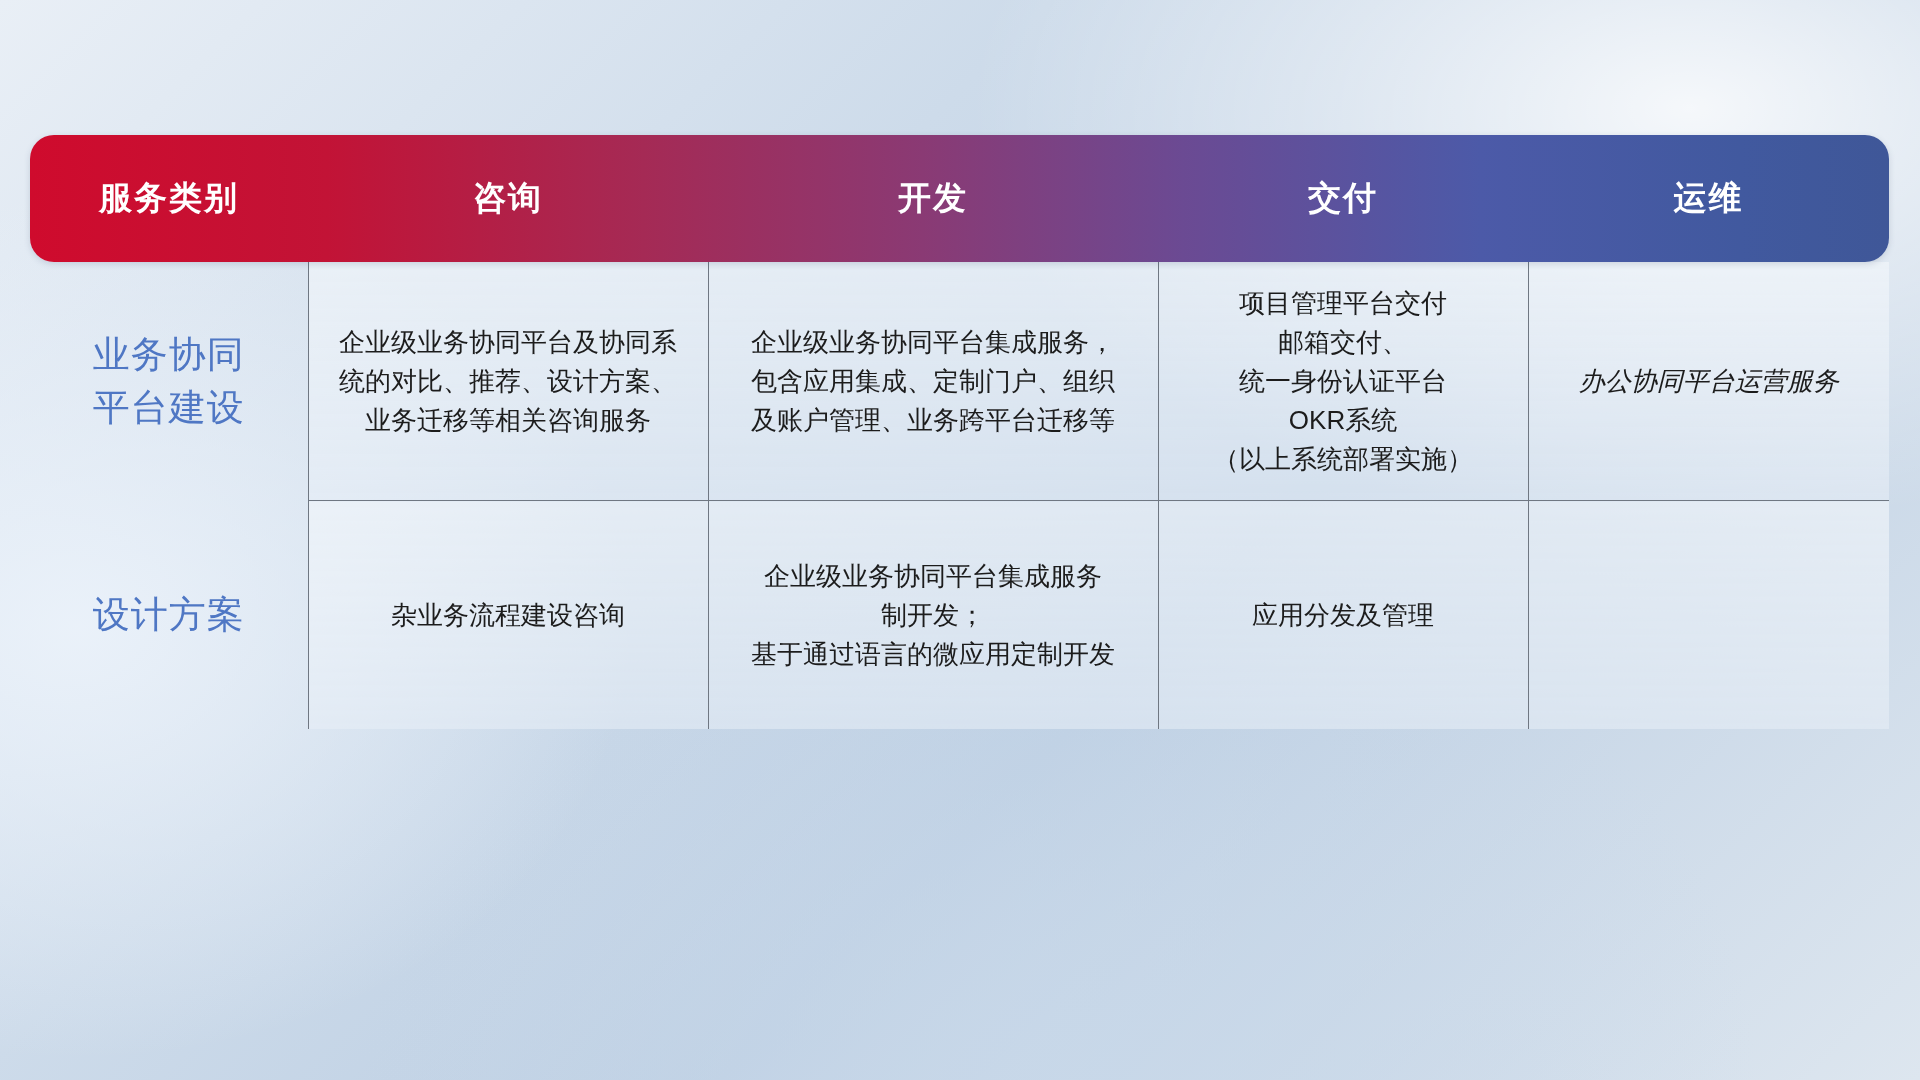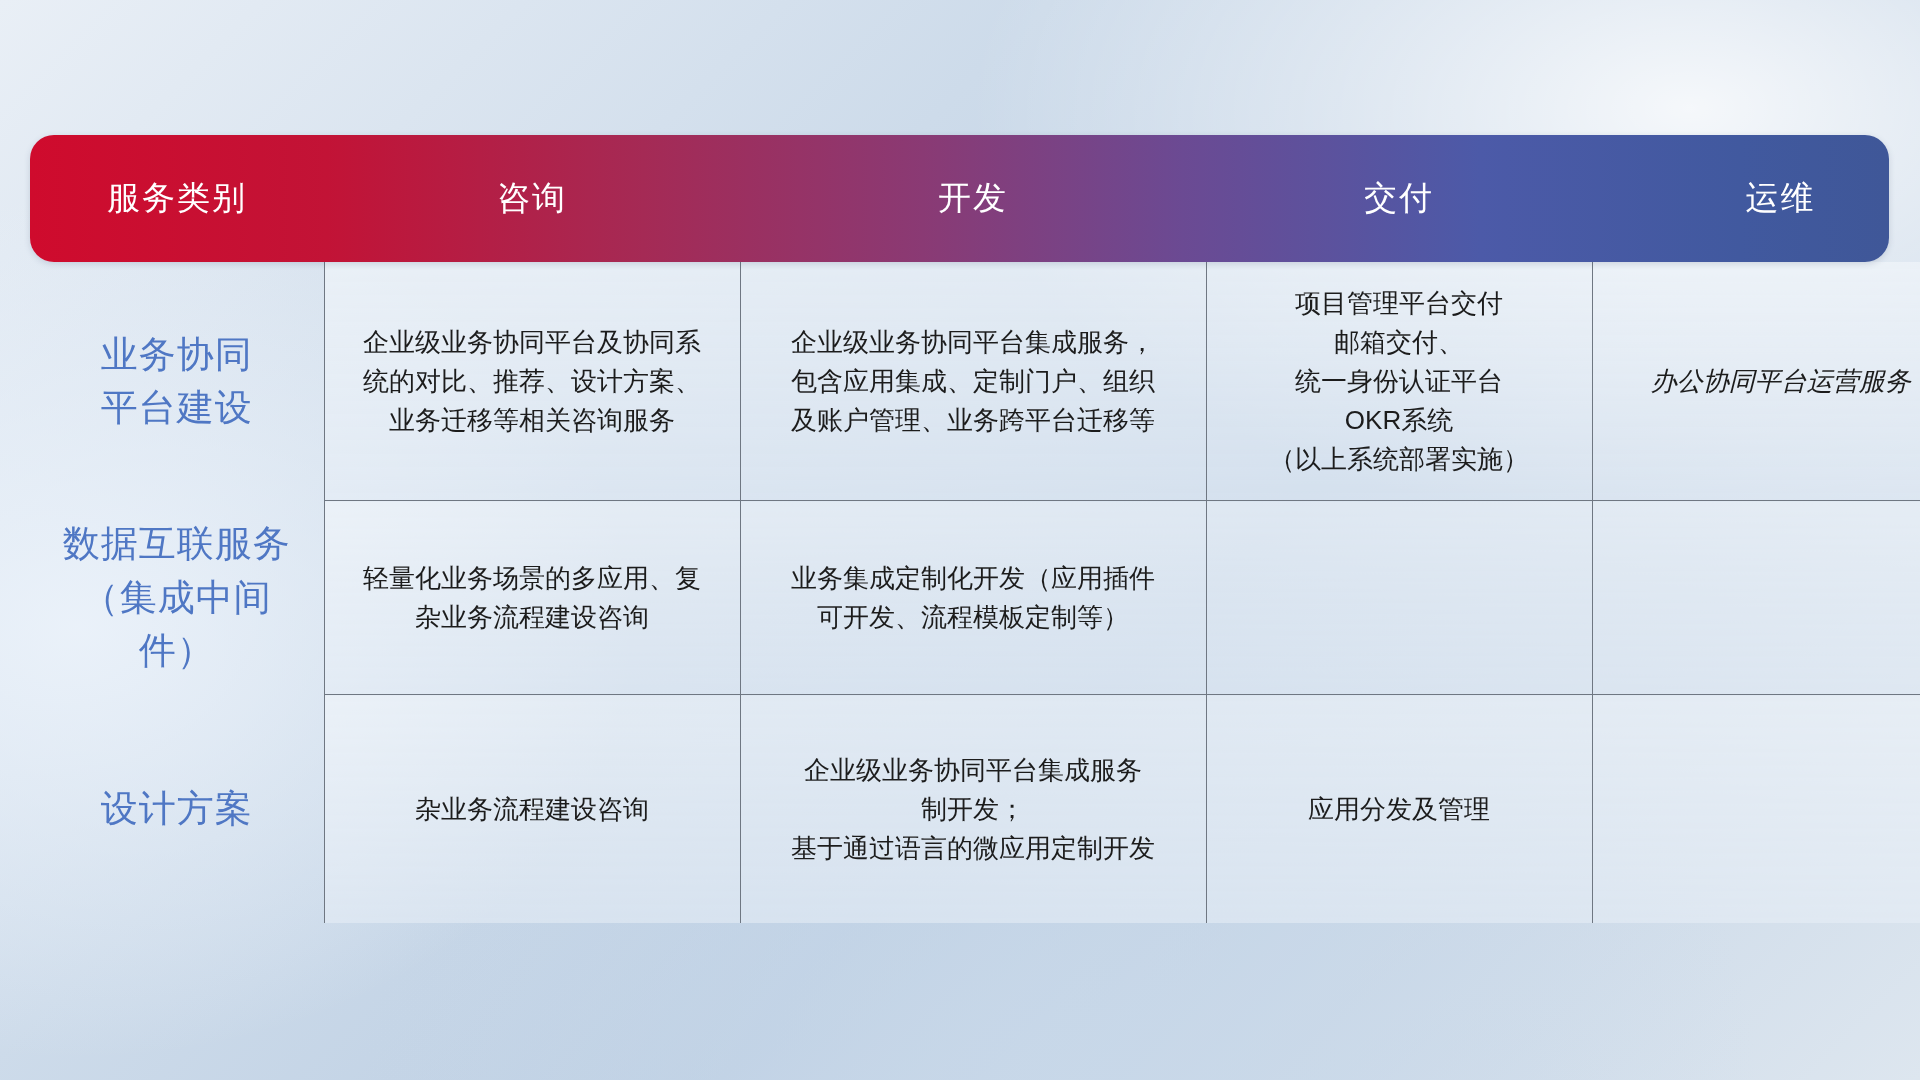--- a/index.html
+++ b/index.html
@@ -38,25 +38,25 @@
     width: 1859px;
     border-collapse: collapse;
     table-layout: fixed;
   }
 
   
   thead tr {
     height: 127px;
   }
   thead th {
-    padding: 8px;
+    padding: 0;
     margin: 0;
     color: #ffffff;
     font-size: 33px;
-    font-weight: normal;
+    font-weight: bold;
     letter-spacing: 2px;
     text-align: center;
     vertical-align: middle;
     position: relative;
     background: transparent;
   }
   .header-row {
     position: relative;
   }
   .header-bg {
@@ -182,40 +182,20 @@
             <span class="cell-text">项目管理平台交付
 邮箱交付、
 统一身份认证平台
 OKR系统
 （以上系统部署实施）</span>
           </td>
           <td class="body-cell last">
             <span class="cell-text">办公协同平台运营服务</span>
           </td>
         </tr>
-        <tr class="r1">
-          <td class="cat">
-            <span class="cell-text">数据互联服务
-（集成中间件）</span>
-          </td>
-          <td class="body-cell">
-            <span class="cell-text">轻量化业务场景的多应用、复
-杂业务流程建设咨询</span>
-          </td>
-          <td class="body-cell">
-            <span class="cell-text">业务集成定制化开发（应用插件
-可开发、流程模板定制等）</span>
-          </td>
-          <td class="body-cell">
-            <span class="cell-text"></span>
-          </td>
-          <td class="body-cell last">
-            <span class="cell-text"></span>
-          </td>
-        </tr>
         <tr class="r2">
           <td class="cat">
             <span class="cell-text">设计方案</span>
           </td>
           <td class="body-cell">
             <span class="cell-text">杂业务流程建设咨询</span>
           </td>
           <td class="body-cell">
             <span class="cell-text">企业级业务协同平台集成服务
 制开发；

